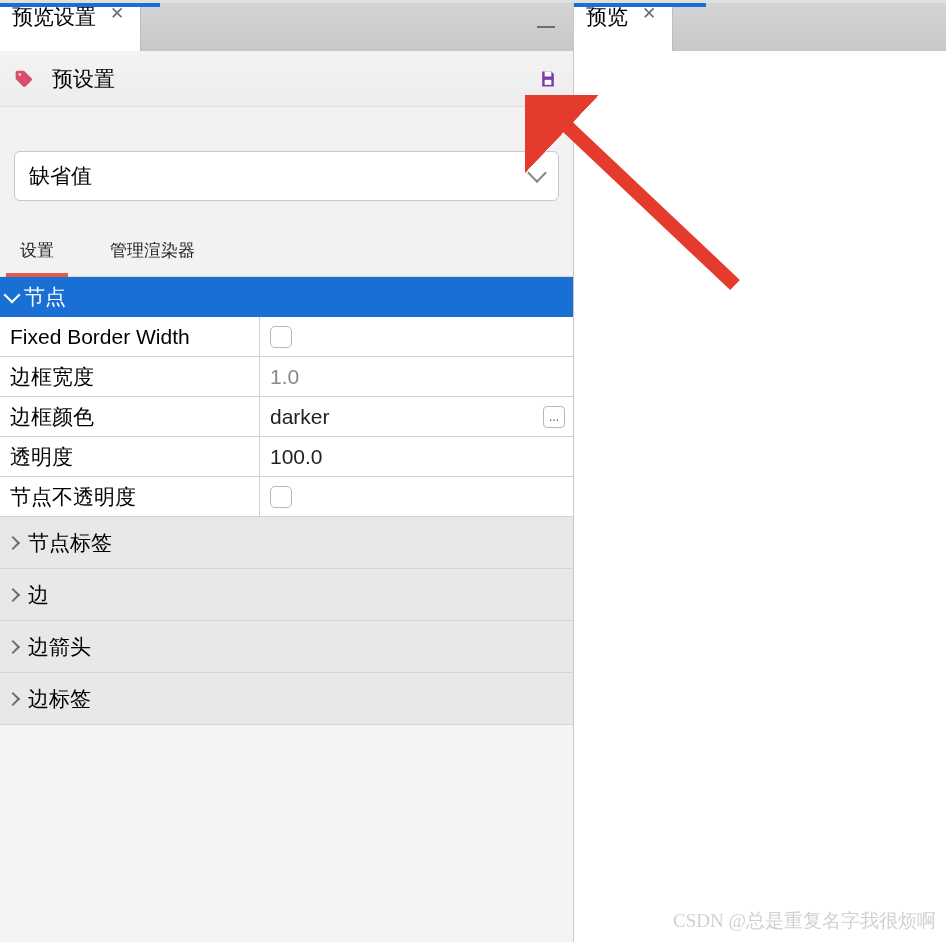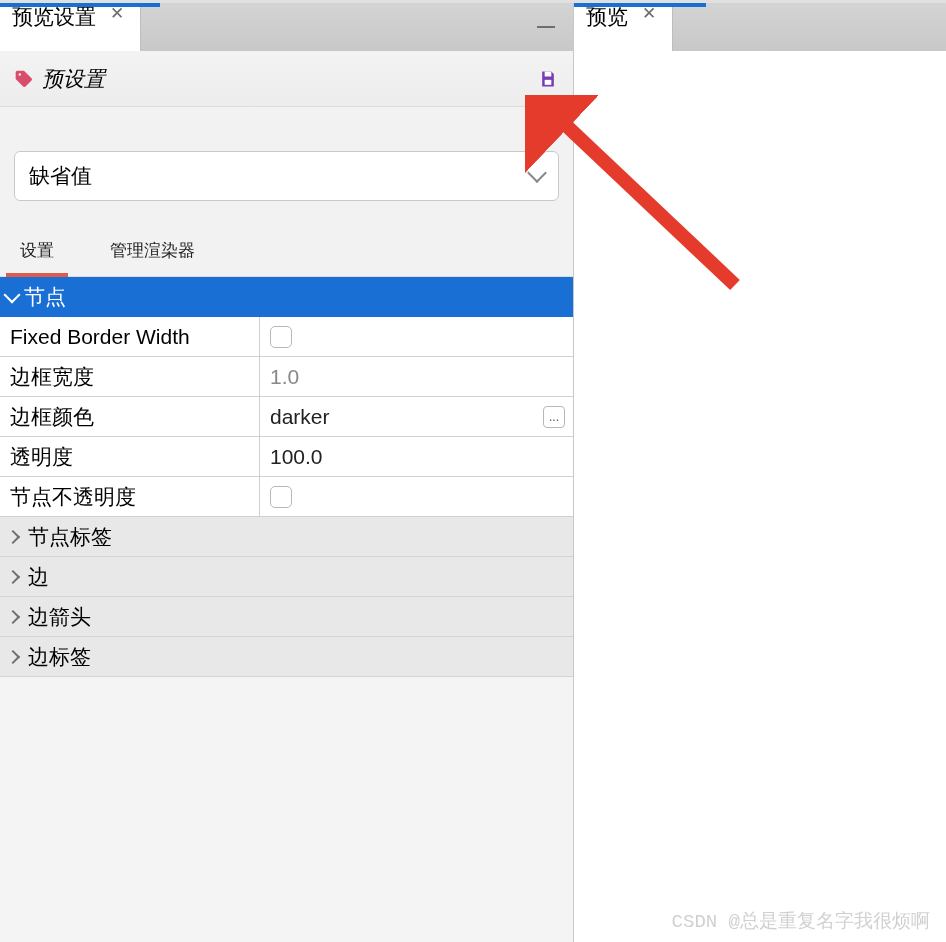--- a/index.html
+++ b/index.html
@@ -62,21 +62,21 @@
 
 
 .preset-bar {
   height: 56px;
   background: linear-gradient(#f3f3f3, #ededed);
   border-bottom: 1px solid #dcdcdc;
   display: flex;
   align-items: center;
   padding: 0 14px;
 }
-.preset-bar .label { font-size: 21px; margin-left: 8px; font-style: italic; }
+.preset-bar .label { font-size: 21px; margin-left: 18px; }
 .preset-bar .spacer { flex: 1; }
 .tag-icon {
   width: 20px; height: 20px; display: inline-block;
 }
 .save-btn {
   width: 22px; height: 22px; cursor: pointer; display: flex; align-items: center; justify-content: center;
 }
 
 
 .dropdown-area {
@@ -137,21 +137,21 @@
   cursor: pointer;
 }
 .ellipsis-btn {
   margin-left: auto; width: 22px; height: 22px; border: 1px solid #b8b8b8; border-radius: 4px;
   display: flex; align-items: center; justify-content: center; font-size: 12px; color: #555;
   cursor: pointer; margin-right: -2px;
 }
 
 
 .group-row {
-  height: 40px; background: #e8e8e8; display: flex; align-items: center; padding: 0 8px;
+  height: 52px; background: #e8e8e8; display: flex; align-items: center; padding: 0 8px;
   font-size: 21px; gap: 6px; border-bottom: 1px solid #d4d4d4; cursor: pointer;
 }
 .group-row .caret-r {
   width: 10px; height: 10px; border-right: 2px solid #6e6e6e; border-bottom: 2px solid #6e6e6e;
   transform: rotate(-45deg); margin-right: 4px;
 }
 
 
 .filler { flex: 1; background: #f4f4f4; }
 
@@ -159,23 +159,23 @@
 .arrow-annotation {
   position: absolute;
   top: 95px; left: 525px;
   width: 230px; height: 200px;
   pointer-events: none;
   z-index: 100;
 }
 
 
 .watermark {
-  position: absolute; bottom: 8px; right: 16px;
+  position: absolute; bottom: 8px; right: 10px;
   color: rgba(150,150,150,0.45); font-size: 19px;
-  font-family: Liberation Mono, monospace;
+  font-family: Liberation Serif, serif;
 }
 </style>
 </head>
 <body>
 
 <div class="top-border"></div>
 <div class="container">
 
   <div class="panel-left">
 

